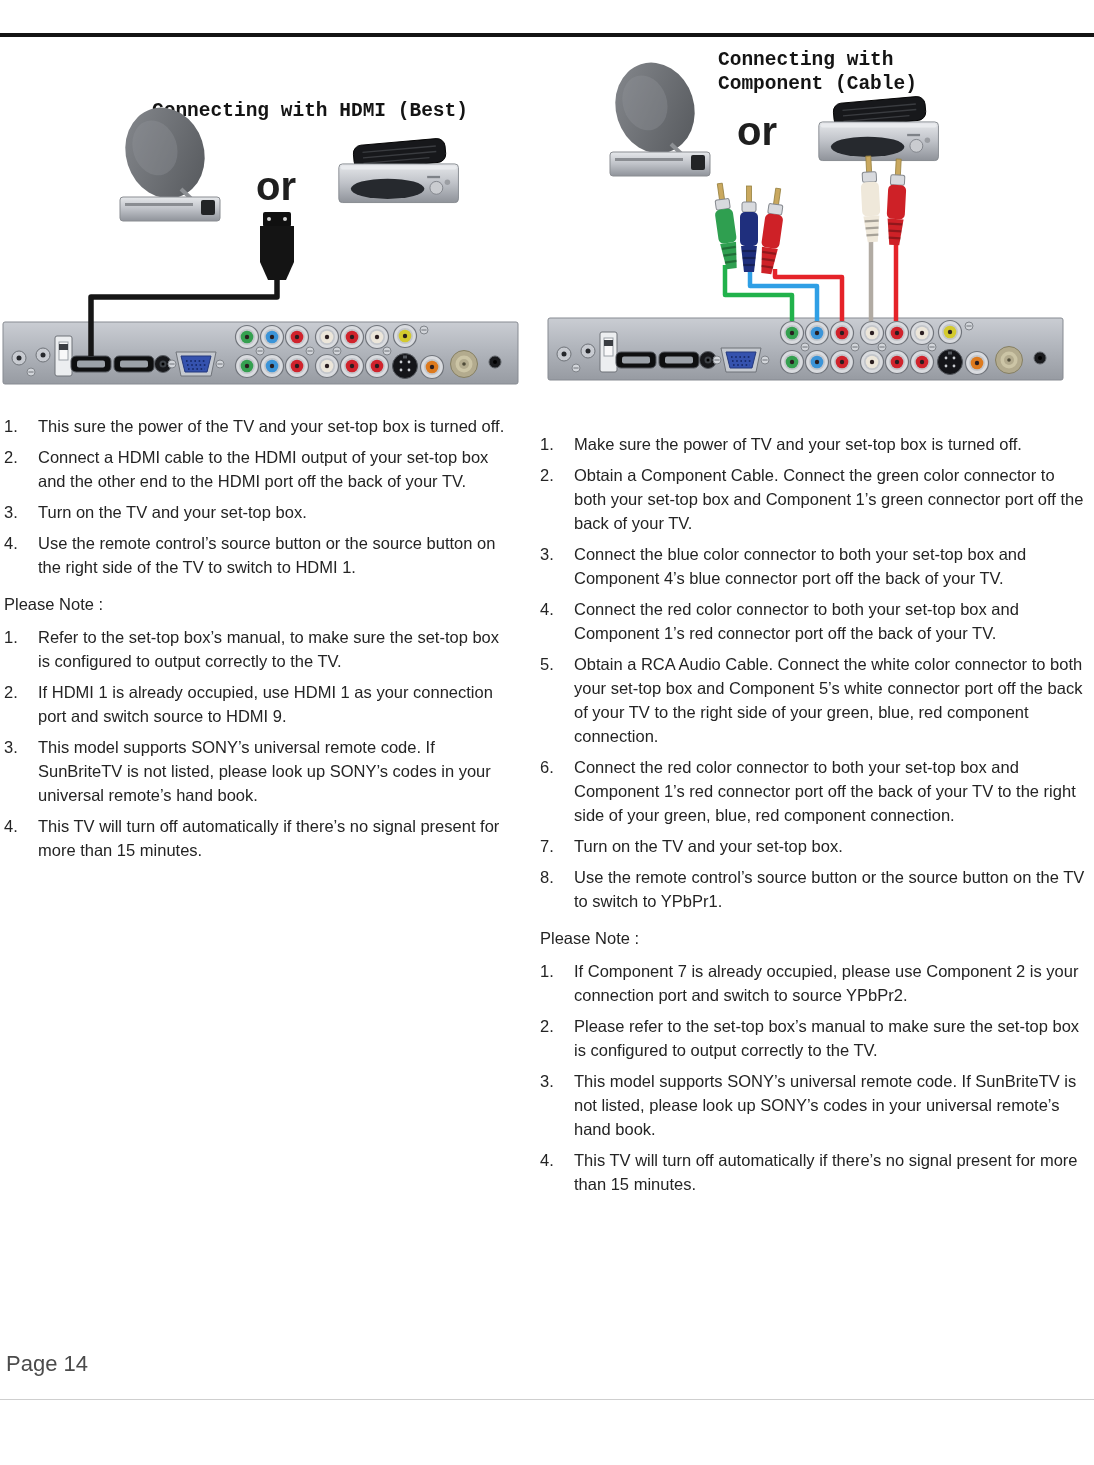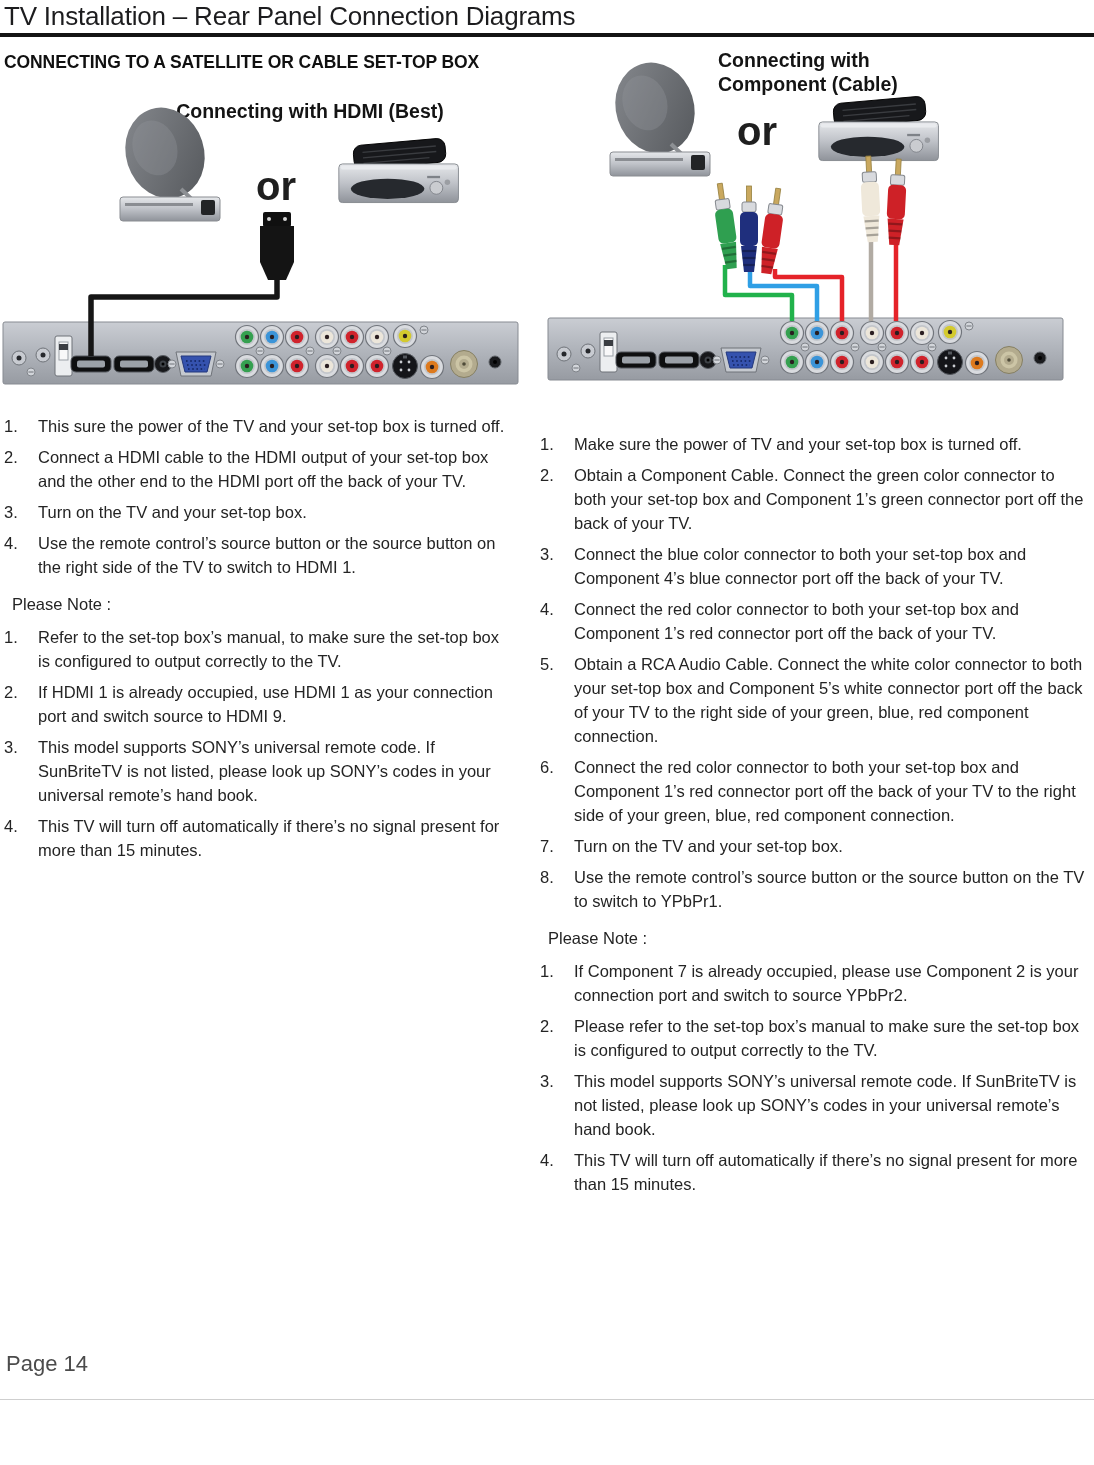--- a/index.html
+++ b/index.html
@@ -4,30 +4,30 @@
 <style>
   html,body{margin:0;padding:0;background:#ffffff;}
   .page{position:relative;width:1094px;height:1465px;background:#fff;overflow:hidden;
         font-family:"Liberation Sans","DejaVu Sans",sans-serif;color:#242424;}
   .title{position:absolute;left:4px;top:1px;font-size:26px;font-weight:normal;color:#1c1c1e;letter-spacing:-0.2px;}
   .rule{position:absolute;left:0;top:33px;width:1094px;height:4px;background:#141414;}
   .section-heading{position:absolute;left:4px;top:52px;font-size:17.5px;font-weight:bold;color:#101010;letter-spacing:-0.1px;}
   .dg{position:absolute;}
   .dg-left{left:0;top:90px;width:530px;height:302px;}
   .dg-right{left:540px;top:45px;width:554px;height:348px;}
-  .dg-head{position:absolute;font-weight:bold;font-size:19.5px;color:#141414;}
+  .dg-head{position:absolute;font-weight:bold;font-size:19.5px;color:#141414;font-family:Liberation Mono, monospace;}
   .dg-head-left{left:100px;top:100px;width:420px;text-align:center;}
   .dg-head-right{left:718px;top:48px;line-height:24px;}
   .textcol{position:absolute;font-size:16.5px;line-height:24px;color:#242424;}
   .tc-left{left:4px;top:414px;width:504px;}
   .tc-right{left:540px;top:432px;width:550px;}
   .step{display:flex;margin-bottom:7px;}
   .n{flex:0 0 34px;}
   .t{flex:1;}
-  .note-head{margin:13px 0 9px 8px;}
+  .note-head{margin:13px 0 9px 0;}
   .footer-line{position:absolute;left:0;top:1399px;width:1094px;height:1px;background:#cfcfcf;}
   .page-num{position:absolute;left:6px;top:1351px;font-size:22px;color:#4b4b4b;}
   svg text{font-family:"Liberation Sans","DejaVu Sans",sans-serif;}
 </style>
 </head>
 <body>
 
 <div class="page">
 
   <svg width="0" height="0" style="position:absolute" aria-hidden="true">
@@ -156,23 +156,21 @@
 
       <g id="hdmi-plug">
         <rect x="-14" y="-20" width="28" height="15" rx="2" fill="#101010"></rect>
         <circle cx="-8" cy="-13" r="2" fill="#d6d6d6"></circle>
           <circle cx="8" cy="-13" r="2" fill="#d6d6d6"></circle>
         <polygon points="-17,-6 17,-6 17,30 9,48 -9,48 -17,30" fill="#141414"></polygon>
       </g>
     </defs>
   </svg>
 
-  <div class="title">TV Installation – Rear Panel Connection Diagrams</div>
   <div class="rule"></div>
-  <div class="section-heading">CONNECTING TO A SATELLITE OR CABLE SET-TOP BOX</div>
 
   <div class="dg-head dg-head-left">Connecting with HDMI (Best)</div>
   <div class="dg-head dg-head-right">
     <div>Connecting with</div>
     <div>Component (Cable)</div>
   </div>
 
   <svg class="dg dg-left" viewBox="0 0 530 302">
     <g>
       <use href="#dish-unit" x="105" y="15"></use>

